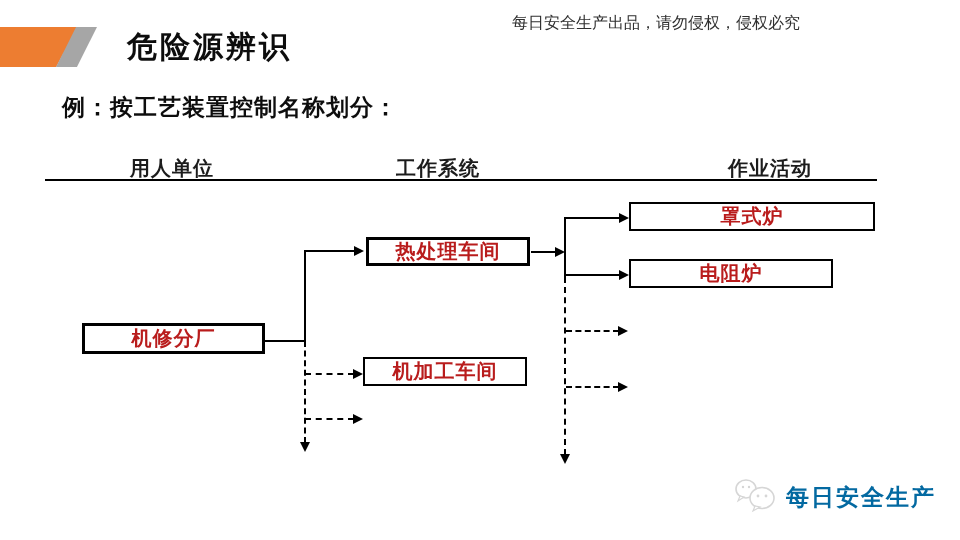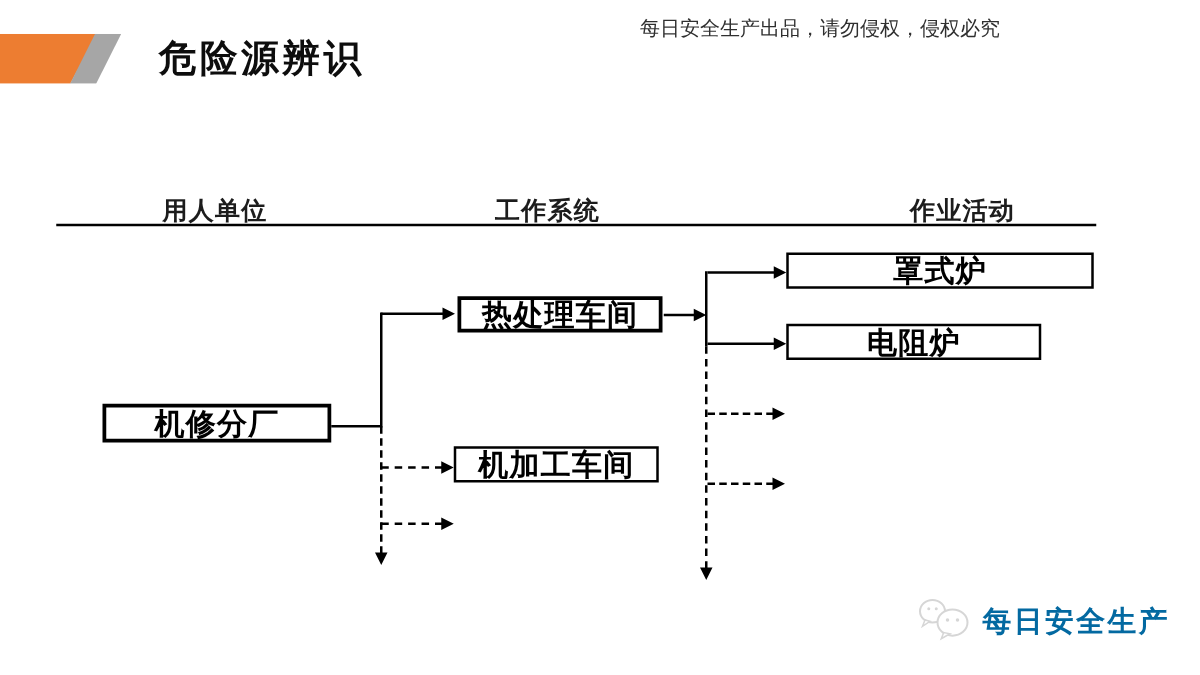--- a/index.html
+++ b/index.html
@@ -17,21 +17,21 @@
   .top-watermark{position:absolute;left:512px;top:13px;font-size:16px;color:#2f2f2f;}
   .subtitle{position:absolute;left:62px;top:92px;font-size:23px;font-weight:bold;
             letter-spacing:1px;color:#0d0d0d;}
 
   .col-header{position:absolute;top:155px;font-size:20px;font-weight:bold;color:#1c1c1c;letter-spacing:1px;}
   .col-1{left:130px;} .col-2{left:396px;} .col-3{left:728px;}
   .header-rule{position:absolute;left:45px;top:179px;width:832px;height:2px;background:#000;}
 
   
   .node{position:absolute;box-sizing:border-box;background:#fff;display:flex;align-items:center;
-        justify-content:center;font-size:24px;font-weight:bold;color:#000000;letter-spacing:1px;}
+        justify-content:center;font-size:20px;font-weight:bold;color:#b91c1c;letter-spacing:1px;}
   .b3{border:3px solid #000;} .b2{border:2px solid #000;}
   .node-employer{left:82px;top:323px;width:183px;height:31px;}
   .node-heat{left:366px;top:237px;width:164px;height:29px;}
   .node-machining{left:363px;top:357px;width:164px;height:29px;}
   .node-bell{left:629px;top:202px;width:246px;height:29px;}
   .node-resist{left:629px;top:259px;width:204px;height:29px;}
 
   
   .hline{position:absolute;height:0;border-top:2px solid #000;}
   .vline{position:absolute;width:0;border-left:2px solid #000;}
@@ -50,20 +50,21 @@
 </head>
 <body>
 
 <div class="slide">
 
   <div class="accent-orange"></div>
   <div class="accent-gray"></div>
 
   <div class="page-title">危险源辨识</div>
   <div class="top-watermark">每日安全生产出品，请勿侵权，侵权必究</div>
+  <div class="subtitle">例：按工艺装置控制名称划分：</div>
 
   <div class="col-header col-2">工作系统</div>
   <div class="col-header col-1">用人单位</div>
   <div class="col-header col-3">作业活动</div>
   <div class="header-rule"></div>
 
   <div class="hline" style="left:264px;top:340px;width:41px"></div>
   <div class="vline" style="left:304px;top:250px;height:92px"></div>
   <div class="hline" style="left:305px;top:250px;width:50px"></div>
   <div class="arr-r" style="left:354px;top:246px"></div>

